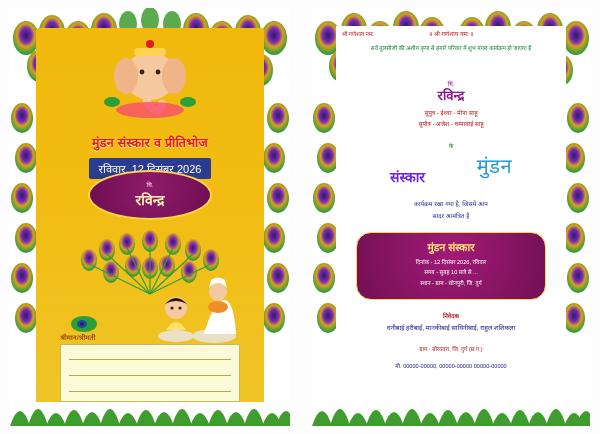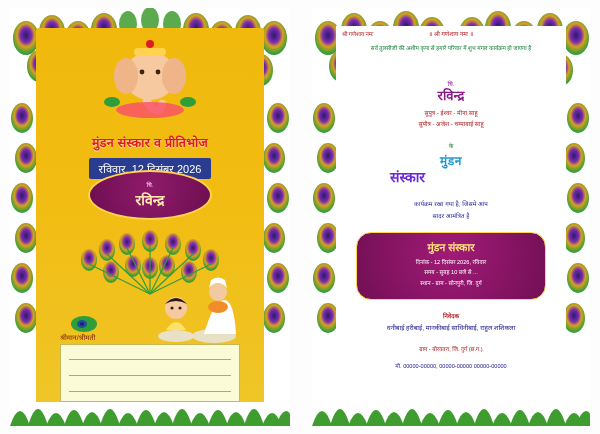--- a/index.html
+++ b/index.html
@@ -53,22 +53,22 @@
   .r-top-line2{position:absolute;left:0;right:0;top:4px;text-align:center;font-size:6px;color:#b3161d;}
   .r-bless{position:absolute;left:8px;right:8px;top:18px;text-align:center;
     font-size:5.6px;line-height:1.65;color:#0a7d2c;}
   .r-name-chi{position:absolute;left:0;right:0;top:54px;text-align:center;font-size:6px;color:#8a1a8a;}
   .r-name{position:absolute;left:0;right:0;top:60px;text-align:center;font-size:13px;
     font-weight:bold;color:#8a1a8a;}
   .r-parents{position:absolute;left:0;right:0;top:82px;text-align:center;
     font-size:6px;line-height:1.9;color:#b3161d;}
   .r-ke{position:absolute;left:0;right:0;top:116px;text-align:center;font-size:6px;color:#1a7f34;}
   .r-logo{position:absolute;left:50%;transform:translateX(-50%);top:126px;width:122px;height:40px;}
-  .r-logo .l1{position:absolute;left:0;top:0;width:122px;text-align:center;
-    font-size:12px;font-weight:bold;color:#1f9ad6;letter-spacing:.5px;}
+  .r-logo .l1{position:absolute;left:0;top:0;width:122px;text-align:right;
+    font-size:20px;font-weight:normal;color:#1f9ad6;letter-spacing:.5px;}
   .r-logo .l2{position:absolute;left:0;top:15px;width:122px;text-align:left;
     font-size:14px;font-weight:bold;color:#6d28d9;}
   .r-invite{position:absolute;left:10px;right:10px;top:172px;text-align:center;
     font-size:6.2px;line-height:1.9;color:#1a1a8f;}
   .event-panel{position:absolute;left:20px;right:20px;top:206px;height:66px;
     background:radial-gradient(circle at 50% 30%,#a11b77,#720f55);border-radius:15px;
     border:1px solid #ffd34d;}
   .event-title{position:absolute;left:0;right:0;top:7px;text-align:center;
     color:#ffe27a;font-size:10.5px;font-weight:bold;}
   .event-sub{position:absolute;left:8px;right:8px;top:24px;text-align:center;

